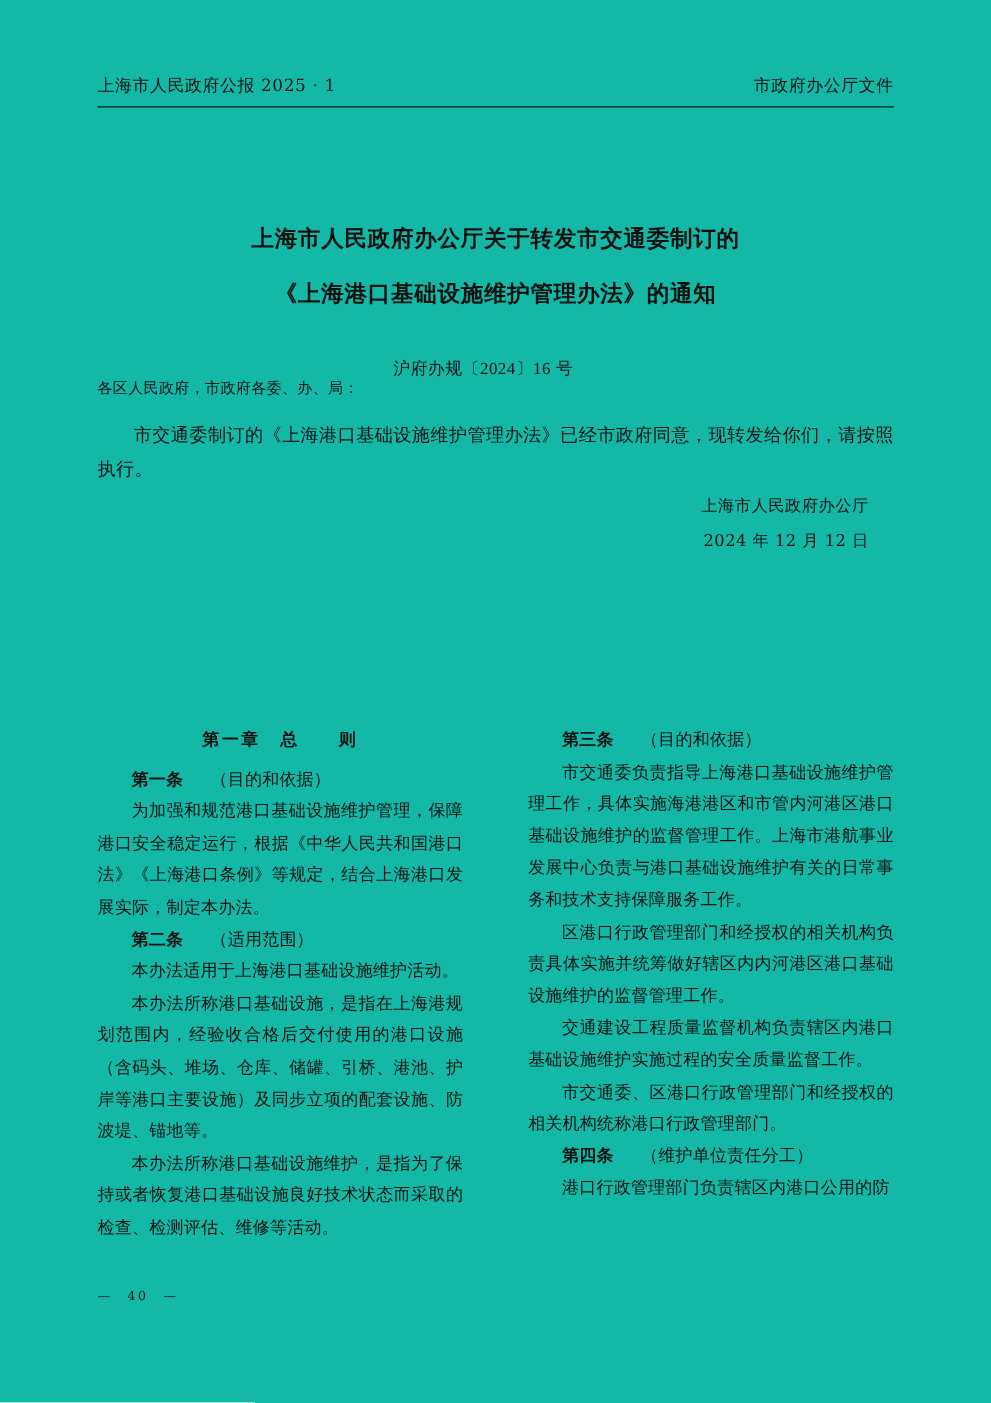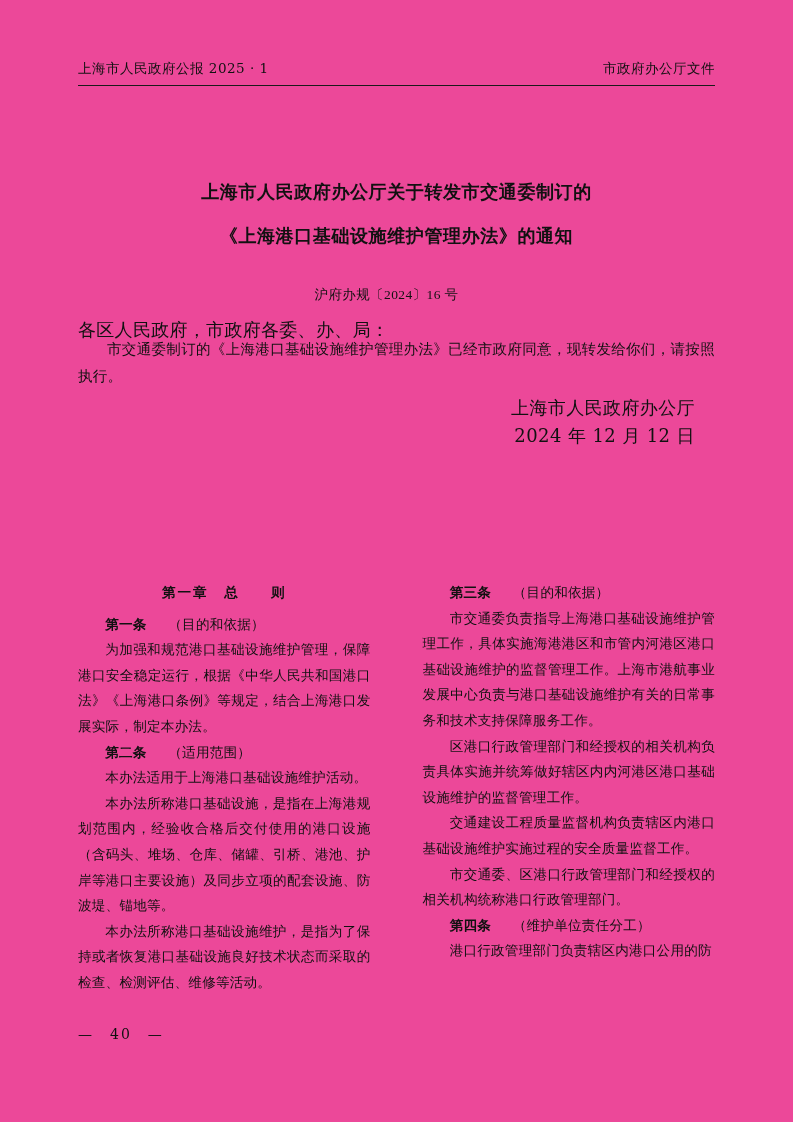--- a/index.html
+++ b/index.html
@@ -9,21 +9,21 @@
   }
   body {
     font-family: "DejaVu Serif", "Liberation Serif", serif;
     color: #111;
   }
   .page {
     position: relative;
     width: 793px;
     height: 1122px;
     margin: 0 auto;
-    background: #ec4899;
+    background: #14b8a6;
     box-sizing: border-box;
     overflow: hidden;
   }
 
   
   .header {
     position: absolute;
     top: 60px;
     left: 78px;
     right: 78px;
@@ -58,43 +58,43 @@
     left: 78px;
     right: 98px;
     text-align: center;
     font-size: 13.5px;
     letter-spacing: 0.4px;
     font-family: Liberation Serif, serif;
   }
 
   .addressee {
     position: absolute;
-    top: 318px;
-    left: 78px;
-    font-size: 18px;
+    top: 302px;
+    left: 78px;
+    font-size: 12px;
     letter-spacing: 0.3px;
     font-family: Liberation Mono, monospace;
   }
 
   .body-para {
     position: absolute;
     left: 78px;
     right: 78px;
     font-size: 14.5px;
     line-height: 27px;
     text-indent: 2em;
     text-align: justify;
     letter-spacing: 0.3px;
   }
   #intro-para { top: 336px; }
 
   .signature {
     position: absolute;
     right: 98px;
-    font-size: 18px;
+    font-size: 13px;
     text-align: left;
     letter-spacing: 0.4px;
   }
   #sig-org { top: 396px; }
   #sig-date { top: 424px; }
 
   
   .reg-title {
     position: absolute;
     top: 500px;
@@ -144,21 +144,21 @@
   .col.right .para, .col.right .art {
     text-align: justify;
     text-justify: inter-ideograph;
   }
 
   
   .folio {
     position: absolute;
     bottom: 78px;
     left: 78px;
-    font-size: 14px;
+    font-size: 10px;
     letter-spacing: 2px;
     color: #111;
   }
 </style>
 </head>
 <body>
 
 <div class="page">
 
   <div class="header">

